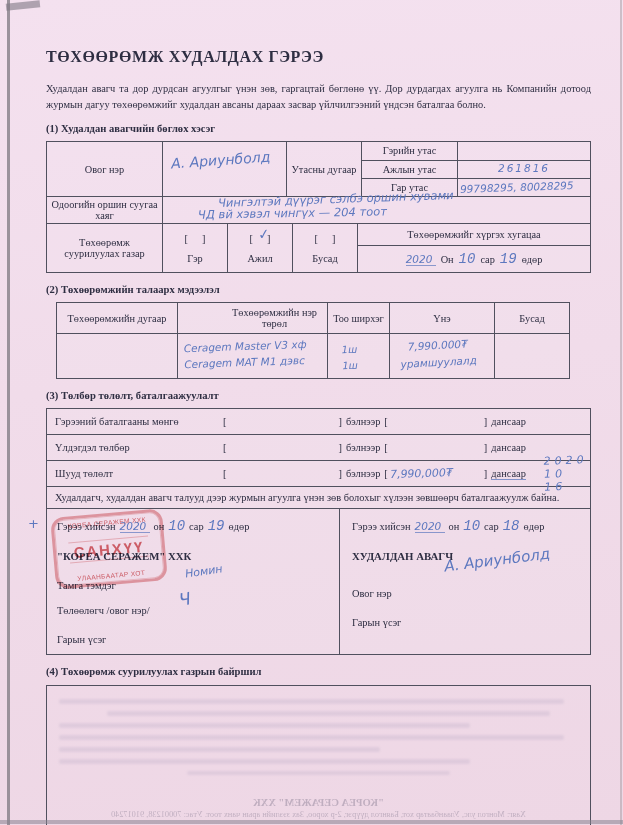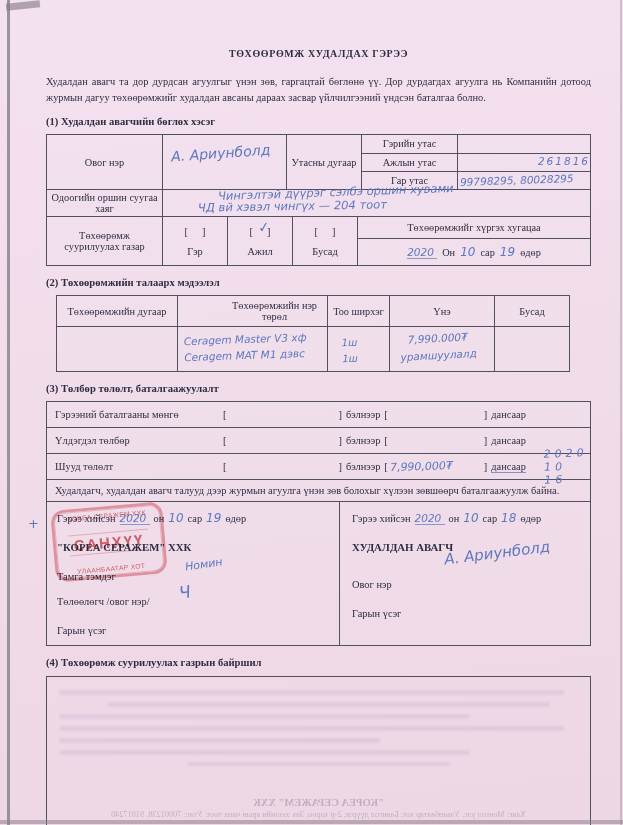--- a/index.html
+++ b/index.html
@@ -6,21 +6,21 @@
   .paper{
     position:relative;width:623px;height:825px;overflow:hidden;
     background:linear-gradient(175deg,#f4e1ef 0%,#f1dcea 45%,#eed7e5 100%);
     font-family:"Liberation Serif",serif;color:#2e2e42;
   }
   .edge-left{position:absolute;left:7px;top:0;bottom:0;width:3px;background:#847e87;opacity:.8;}
   .edge-right{position:absolute;right:1px;top:0;bottom:0;width:2px;background:#a59ba2;opacity:.5;}
   .edge-bottom{position:absolute;left:0;right:0;bottom:1px;height:4px;background:#8b8490;opacity:.55;}
   .corner-dark{position:absolute;left:6px;top:2px;width:34px;height:7px;background:#7e7883;opacity:.6;transform:rotate(-6deg);}
   .content{position:absolute;left:46px;top:0;width:545px;}
-  .title{margin-top:48px;text-align:center;font-size:10px;font-weight:bold;letter-spacing:.6px;}
+  .title{margin-top:48px;font-size:16px;font-weight:bold;letter-spacing:.6px;}
   .intro{margin-top:15px;font-size:10.4px;line-height:1.5;text-align:justify;}
   .sec-h{font-weight:bold;font-size:10.6px;margin-top:11px;}
   
   .t{border:1px solid #50505e;margin-top:7px;box-sizing:border-box;background:rgba(255,255,255,.06);}
   .trow{display:flex;border-top:1px solid #50505e;}
   .trow:first-child{border-top:none;}
   .tc{border-left:1px solid #50505e;box-sizing:border-box;display:flex;align-items:center;justify-content:center;text-align:center;font-size:10.3px;padding:1px 4px;position:relative;}
   .tc:first-child{border-left:none;}
   
   .rA{height:54px;}
@@ -58,27 +58,27 @@
   .sigrow{display:flex;border-top:1px solid #50505e;min-height:112px;}
   .sig-left{flex:0 0 272px;border-right:1px solid #50505e;padding:9px 10px;position:relative;font-size:10.4px;}
   .sig-right{flex:1;padding:9px 12px;position:relative;font-size:10.4px;}
   .dline{display:flex;align-items:baseline;gap:4px;}
   .co{font-weight:bold;font-size:10.8px;margin-top:16px;}
   .lab{margin-top:18px;}
   .lab2{margin-top:14px;}
   
   .hw{font-family:"DejaVu Sans",sans-serif;font-style:italic;color:#5d78bf;}
   .hw-name{position:absolute;left:8px;top:10px;font-size:14px;transform:rotate(-4deg);white-space:nowrap;}
-  .hw-phone{position:absolute;left:0;right:0;top:1px;font-size:10.5px;letter-spacing:2px;text-align:right;}
+  .hw-phone{position:absolute;left:0;right:0;top:1px;font-size:10.5px;letter-spacing:2px;text-align:center;}
   .hw-mobile{position:absolute;left:2px;top:2px;font-size:10.5px;white-space:nowrap;transform:rotate(-2deg);}
   .hw-addr1{position:absolute;left:55px;top:-5px;font-size:11.5px;white-space:nowrap;transform:rotate(-2deg);z-index:2;}
   .hw-addr2{position:absolute;left:35px;top:9px;font-size:11.5px;white-space:nowrap;transform:rotate(-1deg);z-index:2;}
   .hw-check{position:absolute;left:30px;top:2px;font-size:14px;transform:rotate(-8deg);}
   .hw-year{min-width:30px;border-bottom:1px solid rgba(93,120,191,.7);text-align:left;font-size:10.5px;}
-  .hw-d{min-width:14px;text-align:center;font-size:12px;}
+  .hw-d{min-width:14px;text-align:center;font-size:14px;font-family:Liberation Mono, monospace;}
   .hw-prod{position:absolute;left:6px;top:4px;font-size:10.5px;text-align:left;line-height:1.55;white-space:nowrap;transform:rotate(-2deg);}
   .hw-qty{position:absolute;left:14px;top:8px;font-size:10px;line-height:1.6;transform:rotate(-2deg);}
   .hw-price{position:absolute;left:10px;top:3px;font-size:10.5px;line-height:1.6;transform:rotate(-3deg);white-space:nowrap;}
   .hw-amount{position:absolute;left:2px;top:-7px;font-size:11px;white-space:nowrap;transform:rotate(-2deg);}
   .hw-paydate{margin-left:14px;font-size:11px;letter-spacing:4px;transform:rotate(-2deg);}
   .hw-repname{position:absolute;left:138px;top:56px;font-size:11px;transform:rotate(-8deg);}
   .hw-repsign{position:absolute;left:132px;top:80px;font-size:17px;transform:rotate(-10deg);}
   .hw-buyersign{position:absolute;left:104px;top:42px;font-size:15px;white-space:nowrap;transform:rotate(-7deg);}
   .u-blue{border-bottom:1.5px solid rgba(93,120,191,.75);}
   .stray-plus{position:absolute;left:28px;top:516px;font-size:13px;color:#5d78bf;font-family:"DejaVu Sans",sans-serif;}

